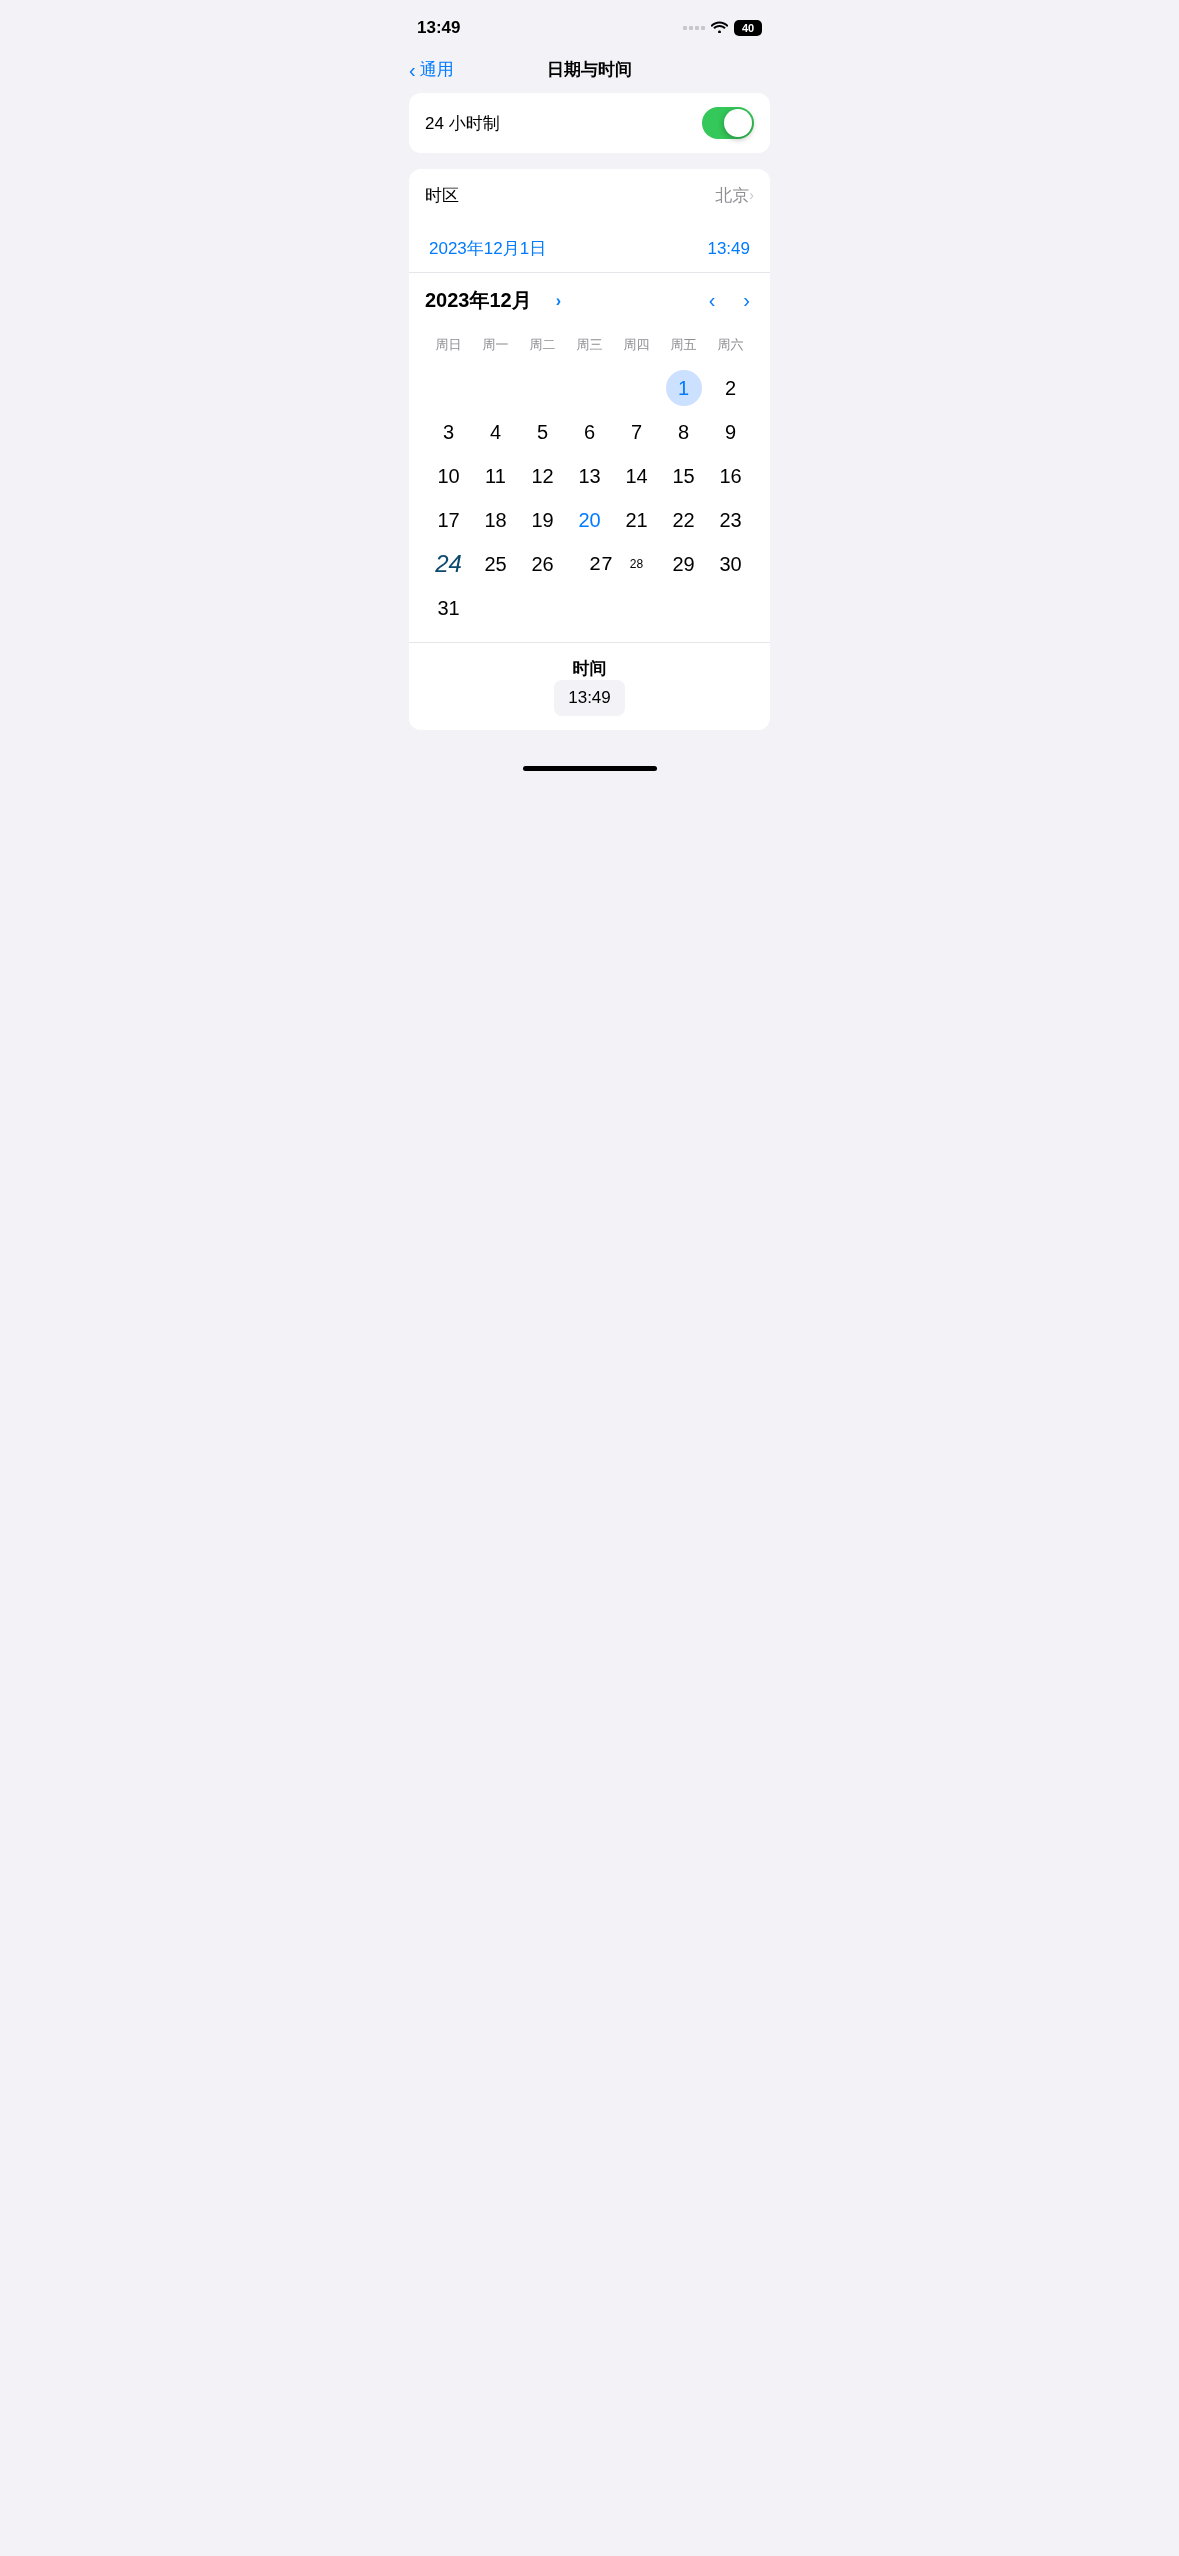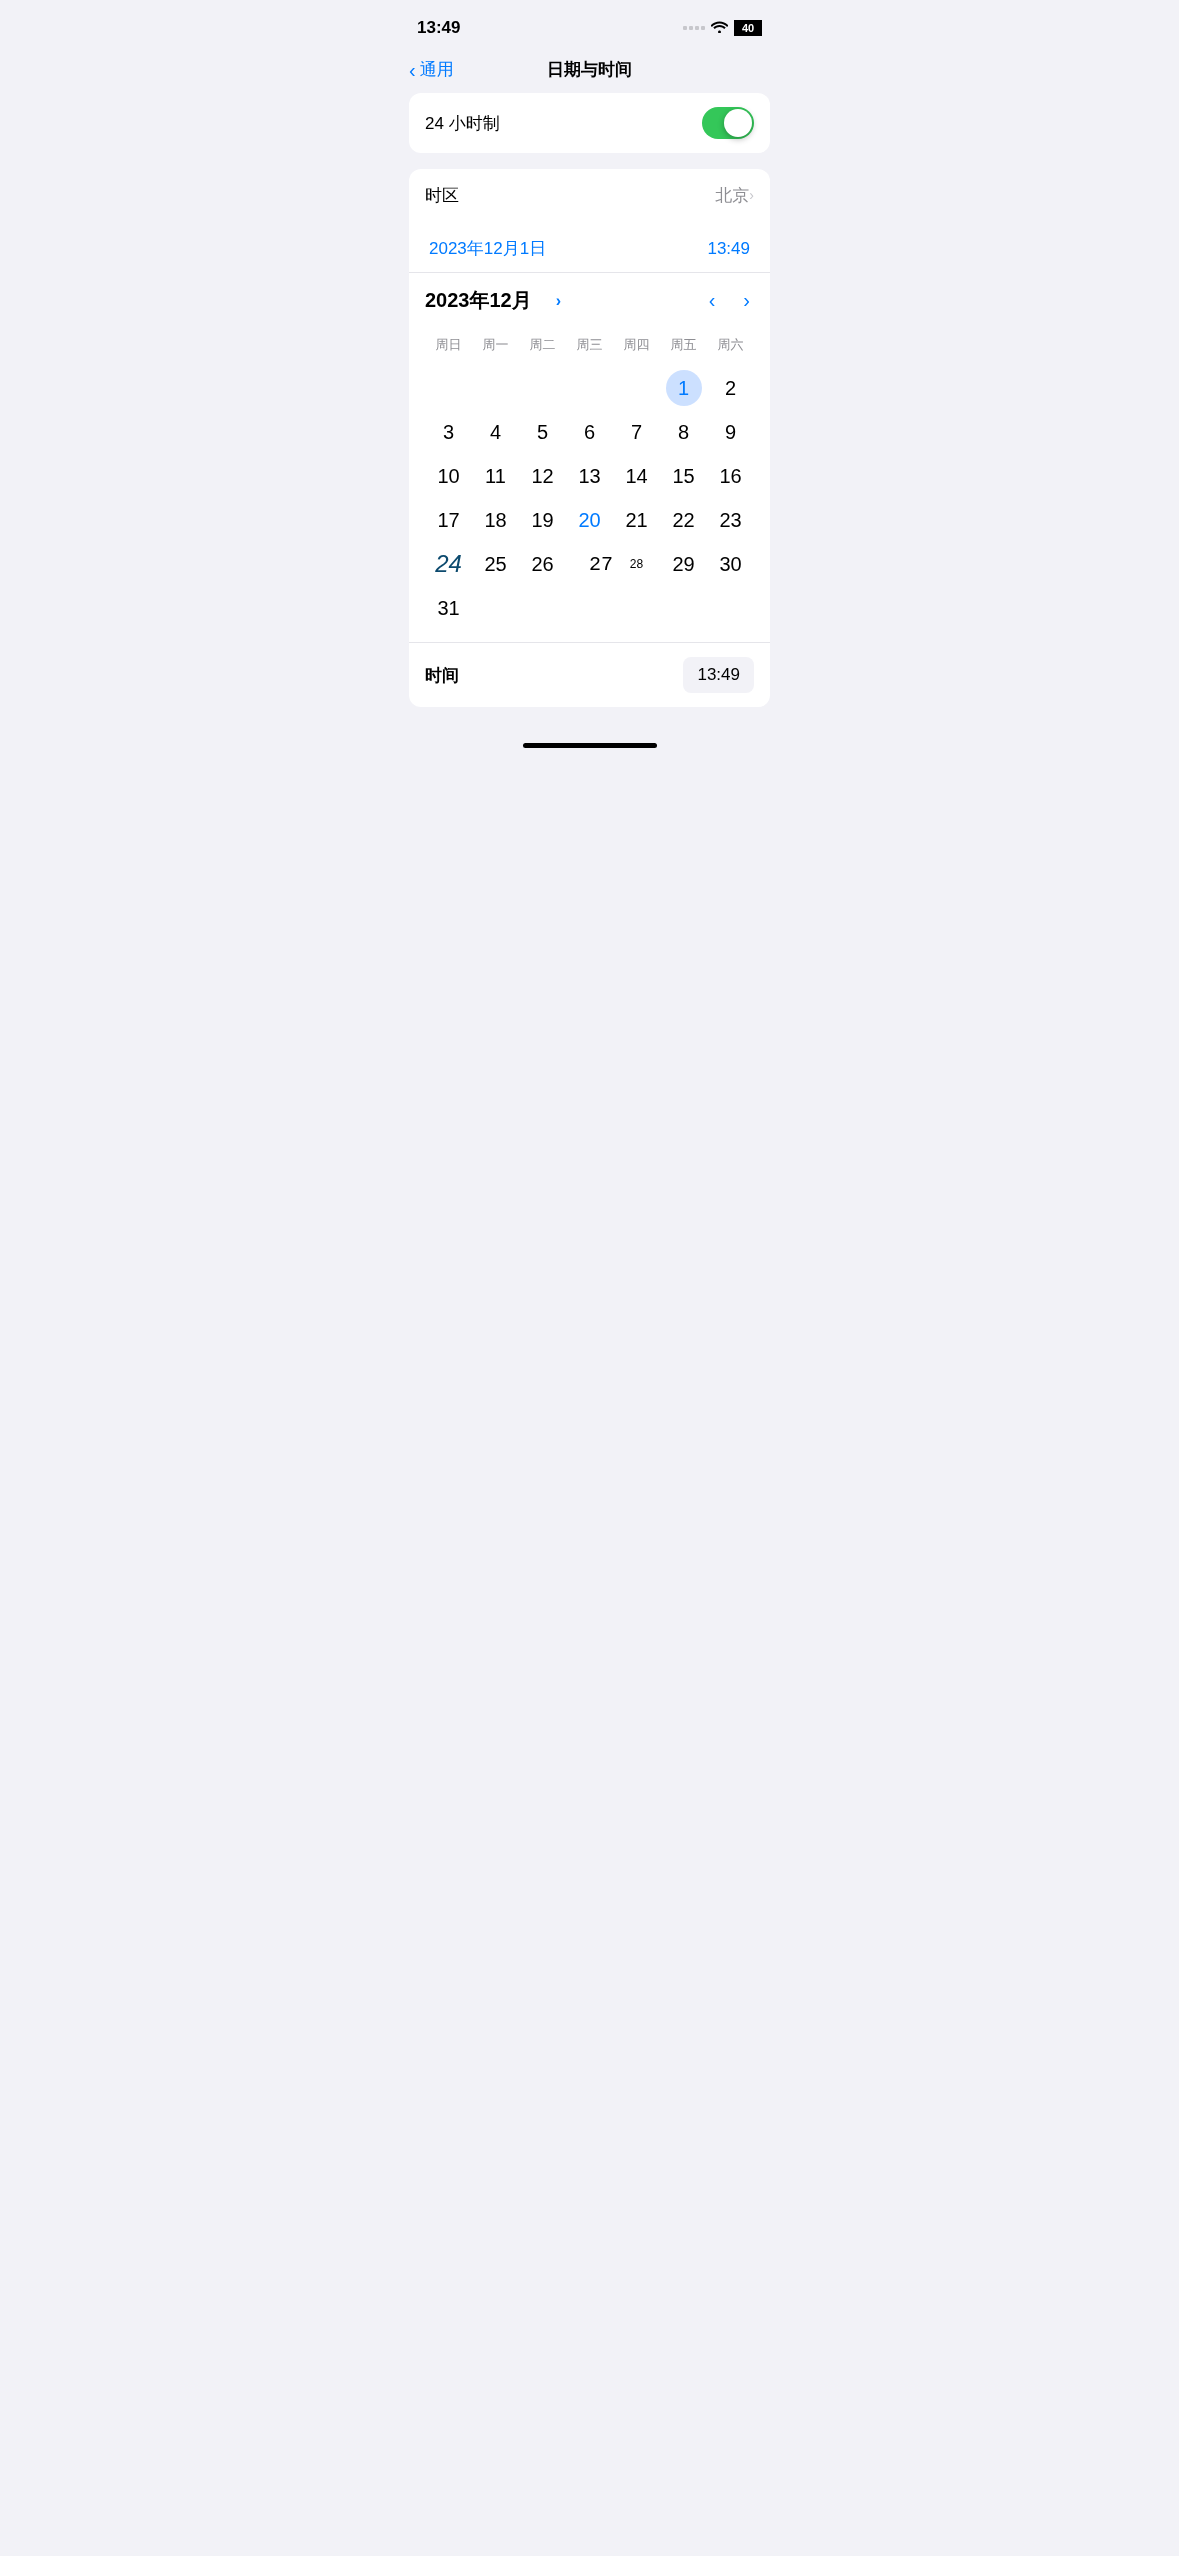--- a/index.html
+++ b/index.html
@@ -54,21 +54,21 @@
     }
 
     .battery-box {
       display: flex;
       align-items: center;
       justify-content: center;
       background: #000;
       color: #fff;
       font-size: 11px;
       font-weight: 700;
-      border-radius: 0;
+      border-radius: 5px;
       padding: 2px 5px;
       min-width: 28px;
       height: 16px;
     }
 
     
     .nav-bar {
       display: flex;
       align-items: center;
       justify-content: center;
@@ -273,20 +273,21 @@
     }
 
     
     .time-row {
       display: flex;
       align-items: center;
       justify-content: space-between;
       padding: 14px 16px;
       border-top: 1px solid #e5e5ea;
       margin-top: 4px;
+      flex-direction: column;
     }
 
     .time-row-label {
       font-size: 17px;
       font-weight: 600;
       color: #000;
     }
 
     .time-badge {
       background: #f2f2f7;

